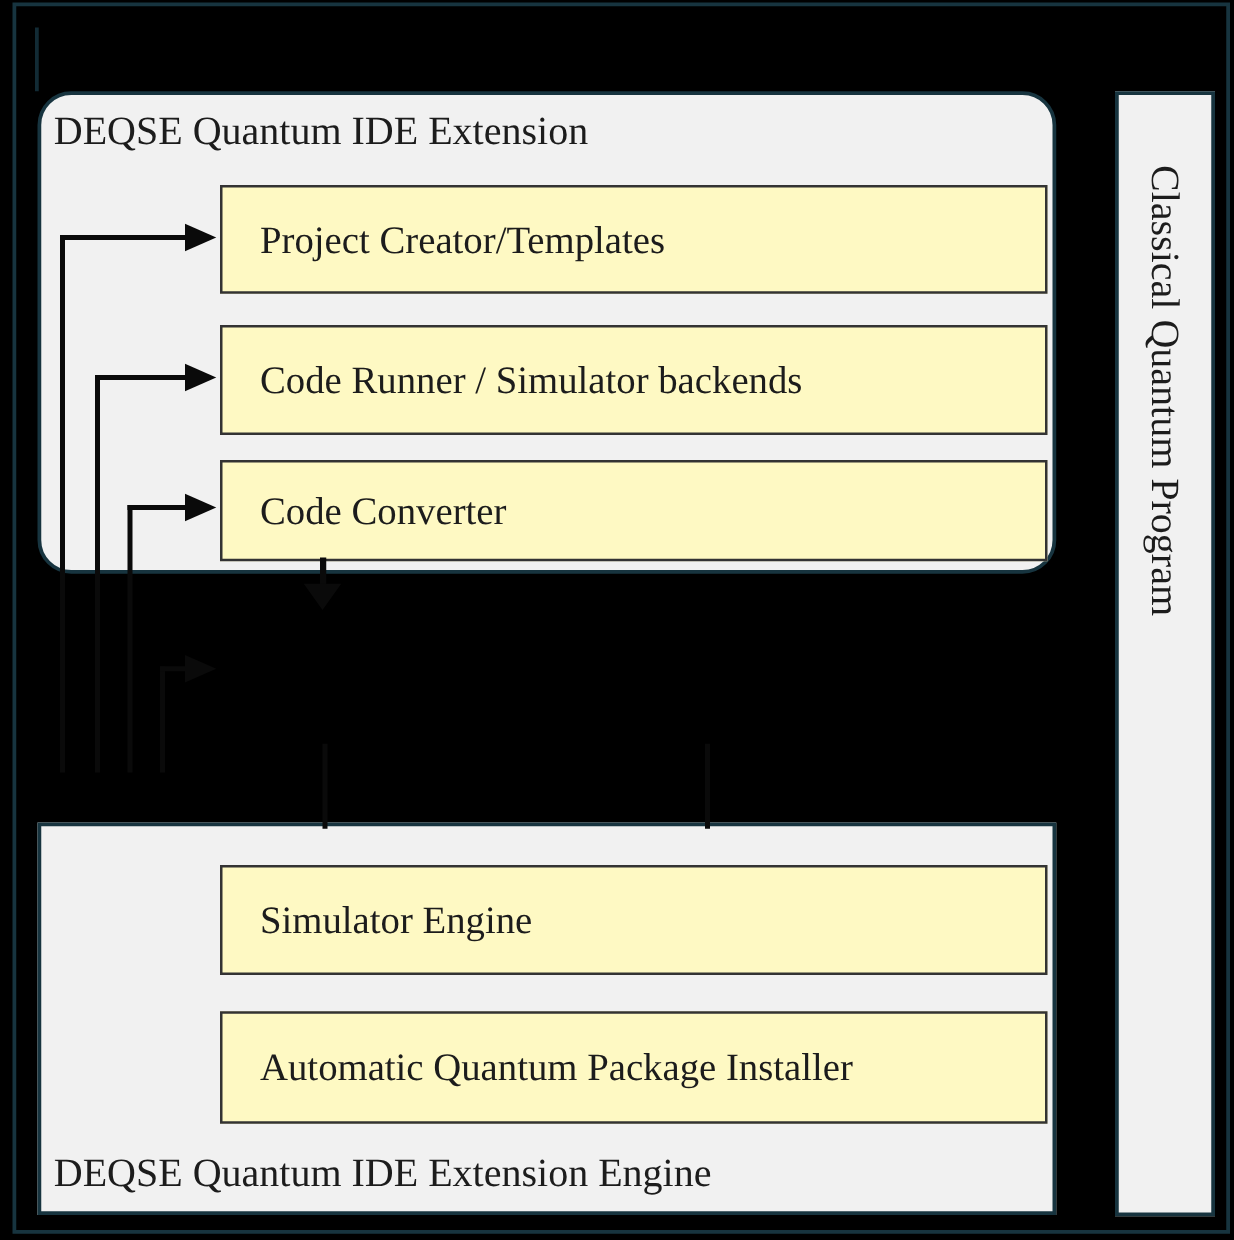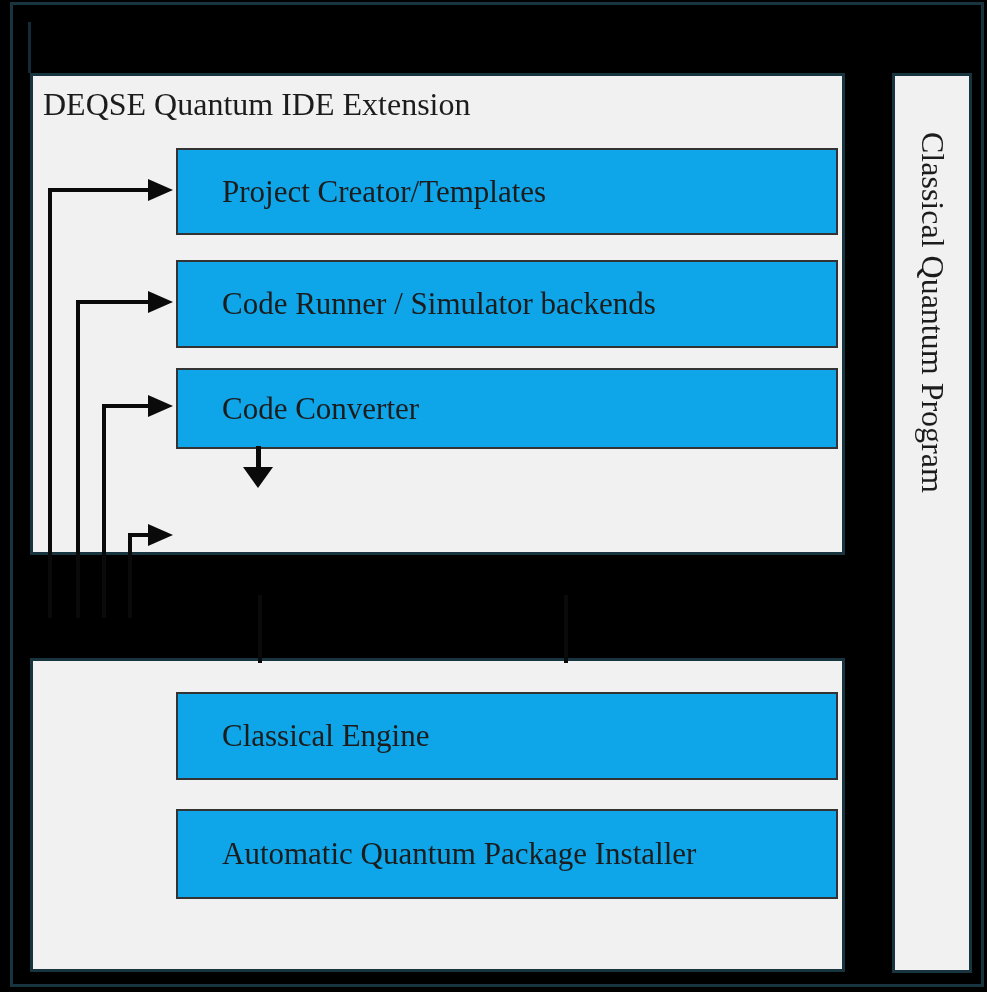--- a/index.html
+++ b/index.html
@@ -9,31 +9,31 @@
     color:#1c1c1c;overflow:hidden;
   }
   .frame{
     position:absolute;left:10px;top:2px;width:974px;height:985px;
     border:3px solid #17343f;box-sizing:border-box;
   }
   .bigbox{
     position:absolute;background:#f1f1f1;border:3px solid #17343f;
     box-sizing:border-box;
   }
-  #top-box{left:30px;top:73px;width:815px;height:482px;}
+  #top-box{left:30px;top:73px;width:815px;height:386px;border-radius:27px;}
   #bottom-box{left:30px;top:658px;width:815px;height:314px;}
   #side-box{left:892px;top:73px;width:80px;height:900px;}
   .bigbox-title{
     position:absolute;left:10px;top:10px;font-size:32px;white-space:nowrap;
   }
   .bigbox-title.bottom{top:auto;bottom:12px;}
   .node{
-    position:absolute;left:143px;width:662px;background:#0ea5e9;
+    position:absolute;left:143px;width:662px;background:#fef9c3;
     border:2px solid #333;box-sizing:border-box;
-    display:flex;align-items:center;padding-left:44px;
+    display:flex;align-items:center;padding-left:30px;
     font-size:31px;white-space:nowrap;
   }
   #node-project{top:72px;height:87px;}
   #node-runner{top:184px;height:88px;}
   #node-converter{top:292px;height:81px;}
   #node-quirke{top:416px;height:91px;}
   #node-simengine{top:31px;height:88px;}
   #node-installer{top:148px;height:90px;}
   .vline,.hline,.tick{position:absolute;background:#0a0a0a;}
   .head-right{
@@ -74,23 +74,24 @@
     </div>
     <div id="node-runner" class="node">
       <span>Code Runner / Simulator backends</span>
     </div>
     <div id="node-converter" class="node">
       <span>Code Converter</span>
     </div>
   </div>
 
   <div id="bottom-box" class="bigbox">
+    <div class="bigbox-title bottom">DEQSE Quantum IDE Extension Engine</div>
 
     <div id="node-simengine" class="node">
-      <span>Classical Engine</span>
+      <span>Simulator Engine</span>
     </div>
     <div id="node-installer" class="node">
       <span>Automatic Quantum Package Installer</span>
     </div>
   </div>
 
   <div id="side-box" class="bigbox">
     <div id="side-label">Classical Quantum Program</div>
   </div>
 

